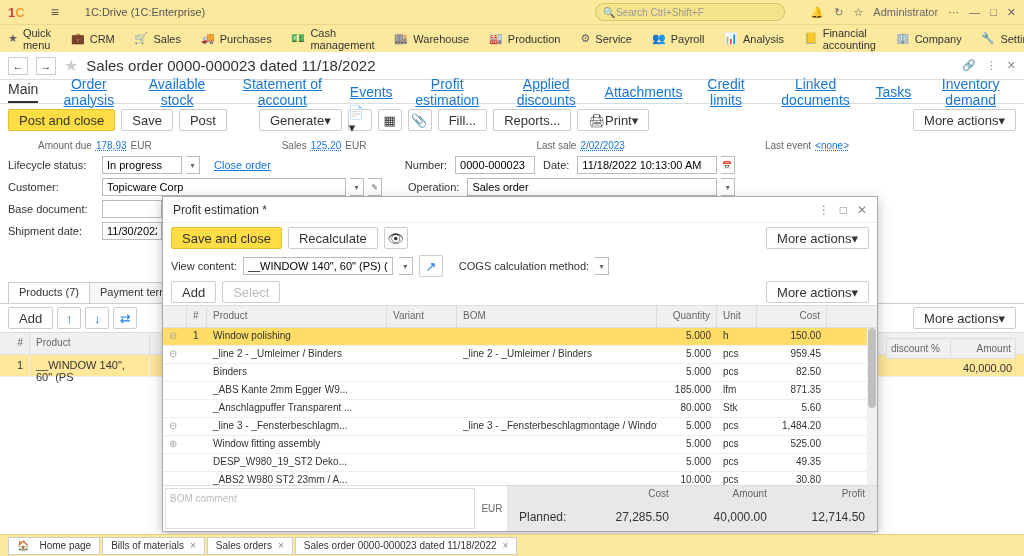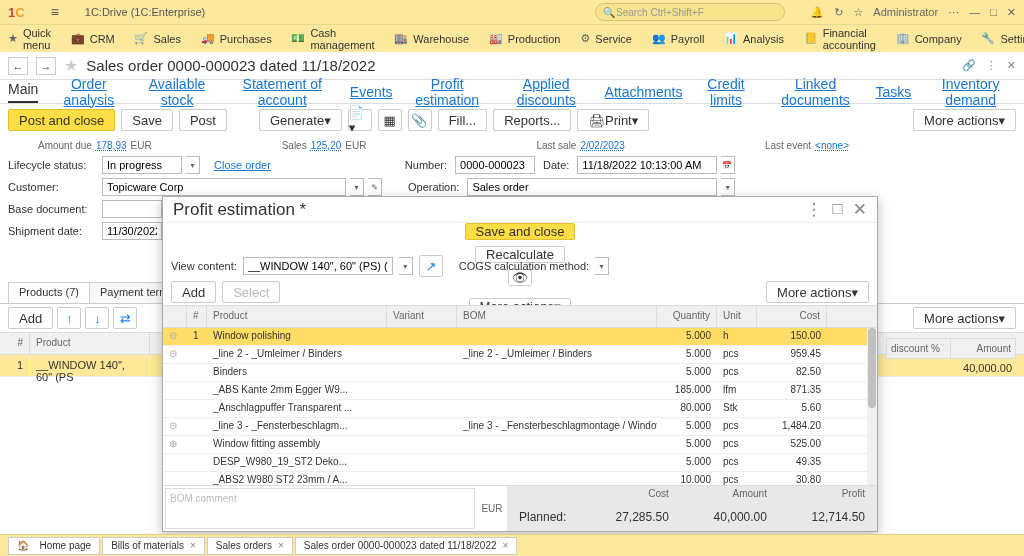--- a/index.html
+++ b/index.html
@@ -67,23 +67,23 @@
 .prod-header { height: 22px; display: flex; background: #f0f0f0; border-bottom: 1px solid #ddd; }
 .prod-header div { padding: 4px 6px; border-right: 1px solid #ddd; font-size: 10px; color: #666; }
 .prod-row { height: 22px; display: flex; border-bottom: 1px solid #eee; }
 .prod-row.selected { background: #ffe89a; }
 .prod-row div { padding: 4px 6px; border-right: 1px solid #eee; font-size: 11px; }
 .col-num { width: 30px; text-align: right; }
 .col-prod { width: 120px; }
 
 
 .modal { position: absolute; top: 196px; left: 162px; width: 716px; height: 336px; background: #fff; border: 1px solid #aaa; box-shadow: 0 4px 12px rgba(0,0,0,0.25); display: flex; flex-direction: column; }
-.modal-title { height: 26px; display: flex; align-items: center; padding: 0 10px; font-size: 17px; border-bottom: 1px solid #eee; }
+.modal-title { height: 26px; display: flex; align-items: center; padding: 0 10px; font-size: 12px; border-bottom: 1px solid #eee; }
 .modal-title-right { margin-left: auto; display: flex; gap: 10px; color: #888; }
-.modal-toolbar { height: 30px; display: flex; align-items: center; padding: 0 8px; gap: 6px; flex-direction: column; }
+.modal-toolbar { height: 30px; display: flex; align-items: center; padding: 0 8px; gap: 6px; }
 .modal-params { height: 26px; display: flex; align-items: center; padding: 0 8px; gap: 6px; font-size: 11px; }
 .modal-subtoolbar { height: 26px; display: flex; align-items: center; padding: 0 8px; gap: 6px; }
 .modal-table { flex: 1; overflow: hidden; border-top: 1px solid #ddd; position: relative; }
 .modal-thead { height: 22px; display: flex; background: #f0f0f0; border-bottom: 1px solid #ddd; }
 .modal-thead div { padding: 4px 6px; font-size: 10px; color: #666; border-right: 1px solid #ddd; }
 .modal-tbody { overflow-y: auto; }
 .modal-trow { height: 18px; display: flex; border-bottom: 1px solid #eee; font-size: 10px; }
 .modal-trow div { padding: 2px 6px; overflow: hidden; white-space: nowrap; }
 .modal-trow.sel { background: #ffdd66; }
 .mc-expand { width: 24px; color: #aaa; }

